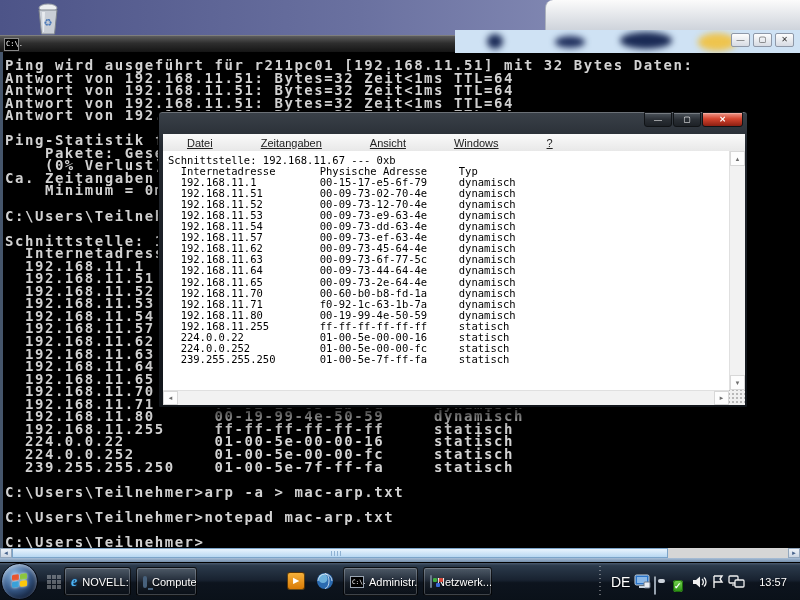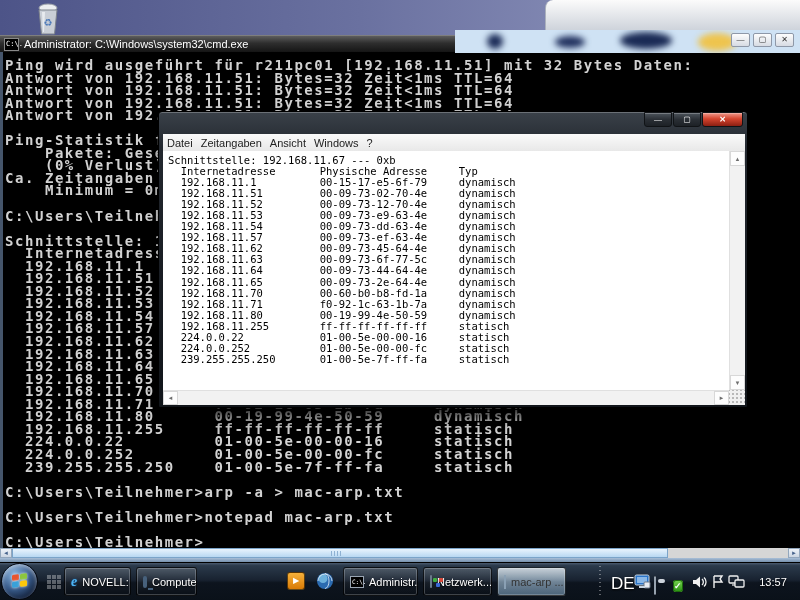--- a/index.html
+++ b/index.html
@@ -59,21 +59,21 @@
     background:repeating-linear-gradient(#9db6cc 0 1px,transparent 1px 3px);}
   .np-btns{position:absolute;right:4px;top:0;display:flex;gap:1px;}
   .np-btn{height:15px;border:1px solid #101316;box-sizing:border-box;border-radius:0 0 3px 3px;
     color:#fff;font-size:8px;line-height:13px;text-align:center;
     background:linear-gradient(#4d545c,#2a2f35 50%,#1d2126);box-shadow:inset 0 1px 0 rgba(255,255,255,.25);}
   .np-btn.min,.np-btn.max{width:28px;}
   .np-btn.close{width:41px;background:linear-gradient(#f0988a,#d4442e 45%,#8c1f12);font-weight:bold;}
   .np-menubar{position:absolute;left:4px;top:22px;width:582px;height:17px;
     background:linear-gradient(#fafafa,#e8e8e8);display:flex;align-items:center;
     font-size:11px;color:#222;}
-  .np-menuitem{padding:0 4px;}
+  .np-menuitem{padding:0 24px;text-decoration:underline;}
   .np-content{position:absolute;left:4px;top:39px;width:566px;height:239px;background:#fff;overflow:hidden;}
   .np-text{position:absolute;left:5px;top:4px;margin:0;color:#000;
     font:10.5px/11.05px "DejaVu Sans Mono",monospace;letter-spacing:0;}
   .np-vscroll{position:absolute;left:570px;top:39px;width:16px;height:239px;background:#f2f2f2;border-left:1px solid #e0e0e0;box-sizing:border-box;}
   .np-hscroll{position:absolute;left:4px;top:278px;width:566px;height:15px;background:#f2f2f2;border-top:1px solid #e0e0e0;box-sizing:border-box;}
   .sb-btn{position:absolute;background:#fdfdfd;border:1px solid #d8d8d8;box-sizing:border-box;
     color:#6e6e6e;font-size:6px;text-align:center;}
   .np-grip{position:absolute;left:570px;top:278px;width:16px;height:15px;background:#f0f0f0;
     background-image:radial-gradient(circle,#b8b8b8 1px,transparent 1.2px);background-size:4px 4px;
     background-position:2px 2px;}
@@ -108,21 +108,21 @@
     background:#edb44a;border:1px solid #b5822a;border-bottom:none;border-radius:2px 2px 0 0;}
   .cmd-ico-sm{width:14px;height:12px;background:#000;border:1px solid #9aa6b4;box-sizing:border-box;
     color:#fff;font-size:6px;line-height:9px;padding-left:1px;font-family:"DejaVu Sans Mono",monospace;}
   .net-ico{width:15px;height:13px;background:#f2f5f8;border:1px solid #6a7a8a;border-radius:2px;
     position:relative;box-sizing:border-box;}
   .net-ico span{position:absolute;width:4px;height:4px;border-radius:1px;}
   .pin{position:absolute;top:8px;width:20px;height:20px;display:flex;align-items:center;justify-content:center;}
   .media-ico{width:18px;height:18px;border-radius:3px;border:1px solid rgba(0,0,0,.6);box-sizing:border-box;
     background:linear-gradient(#f7b13a,#d97b06);color:#fff;font-size:8px;line-height:16px;text-align:center;}
   .tray{position:absolute;top:11px;}
-  .tray-txt{color:#fff;font-size:17px;text-shadow:0 1px 2px #000;}
+  .tray-txt{color:#fff;font-size:14px;text-shadow:0 1px 2px #000;}
   .grip-col{position:absolute;left:599px;top:3px;width:2px;height:31px;
     background:repeating-linear-gradient(rgba(255,255,255,.35) 0 1px,transparent 1px 4px);}
   .pill-ico{width:15px;height:10px;border-radius:5px;background:#16191f;border:1px solid #97a2ae;
     position:relative;box-sizing:border-box;}
   .pill-ico::after{content:"";position:absolute;left:3px;top:2px;width:7px;height:4px;border-radius:2px;background:#cdd3db;}
   .green-ico{width:14px;height:14px;border-radius:3px;background:linear-gradient(#72d14c,#2f9517);
     color:#fff;font-size:9px;font-weight:bold;line-height:13px;text-align:center;border:1px solid #1d6b0c;box-sizing:border-box;}
   .clock{position:absolute;left:750px;top:0;width:46px;height:38px;display:flex;align-items:center;
     justify-content:center;color:#fff;font-size:11px;text-shadow:0 1px 2px #000;}
 </style>
@@ -138,21 +138,20 @@
     <svg width="30" height="34" viewBox="0 0 30 34">
       <ellipse cx="15" cy="6" rx="9" ry="4" fill="#eceef0" stroke="#9aa0a8"></ellipse>
       <path d="M6,8 L24,8 L21.5,32 L8.5,32 Z" fill="#c9ced6" stroke="#7e848c"></path>
       <path d="M9,10 L12,10 L11,30 L10,30 Z" fill="#f0f2f5" opacity="0.8"></path>
       <text x="15" y="24" font-size="10" fill="#4a78b8" text-anchor="middle">♻</text>
     </svg>
   </div>
 
   <div class="cmd-titlebar">
     <span class="cmd-ico">C:\.</span>
-    <span>Administrator: C:\Windows\system32\cmd.exe</span>
   </div>
   <div class="cmd-body">
     <pre class="console">Ping wird ausgeführt für r211pc01 [192.168.11.51] mit 32 Bytes Daten:
 Antwort von 192.168.11.51: Bytes=32 Zeit&lt;1ms TTL=64
 Antwort von 192.168.11.51: Bytes=32 Zeit&lt;1ms TTL=64
 Antwort von 192.168.11.51: Bytes=32 Zeit&lt;1ms TTL=64
 Antwort von 192.168.11.51: Bytes=32 Zeit&lt;1ms TTL=64
 
 Ping-Statistik f
     Pakete: Gese
@@ -302,24 +301,20 @@
       <span>Administr...</span>
     </div>
     <div class="tb-btn" style="left:423px;width:69px;">
       <span class="net-ico">
         <span style="left:2px;top:2px;background:#3fae3f;"></span>
         <span style="left:8px;top:2px;background:#d84a3a;"></span>
         <span style="left:5px;top:7px;background:#3a6ad8;"></span>
       </span>
       <span>Netzwerk...</span>
     </div>
-    <div class="tb-btn active" style="left:497px;width:69px;">
-      <span class="np-ico-sm"></span>
-      <span>mac-arp ...</span>
-    </div>
 
     <div class="grip-col"></div>
     <div class="tray tray-txt" style="left:611px;">DE</div>
 
     <div class="tray" style="left:634px;">
       <svg width="17" height="16" viewBox="0 0 17 16">
         <rect x="1" y="1" width="14" height="10" rx="1.5" fill="#2a74c8" stroke="#c8d4e0"></rect>
         <rect x="3" y="3" width="10" height="6" fill="#8ab8e8"></rect>
         <rect x="10" y="8" width="6" height="6" rx="1" fill="#e8ecf2" stroke="#6a7686"></rect>
         <rect x="5" y="12" width="6" height="2" fill="#c8d4e0"></rect>

